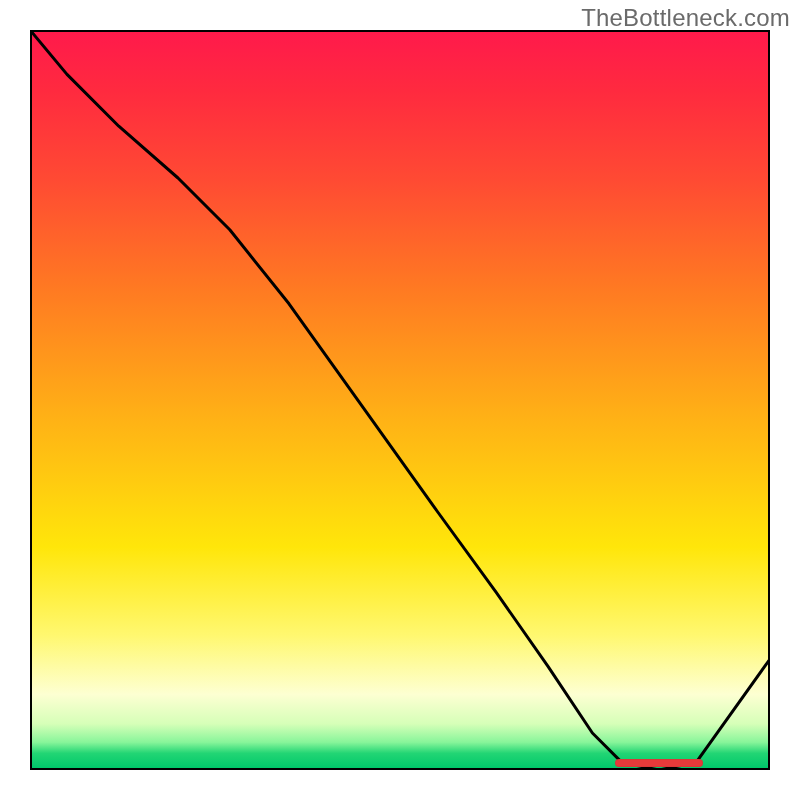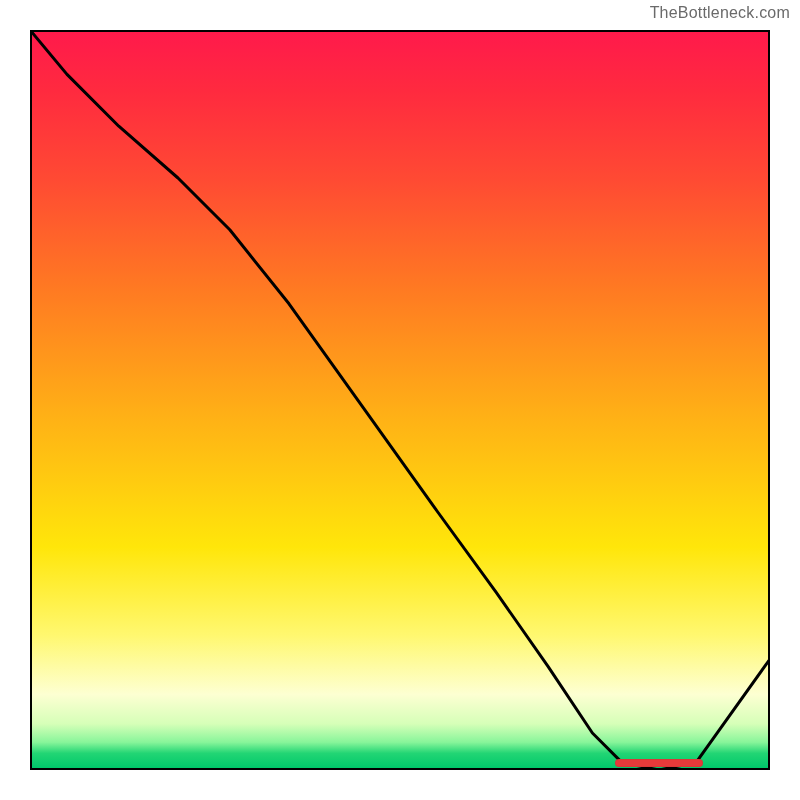--- a/index.html
+++ b/index.html
@@ -14,21 +14,21 @@
   .wrap {
     position: relative;
     width: 800px;
     height: 800px;
   }
   .watermark {
     position: absolute;
     top: 4px;
     right: 10px;
     color: #6a6a6a;
-    font-size: 16px;
+    font-size: 24px;
     font-weight: 500;
     letter-spacing: 0.2px;
     user-select: none;
   }
   .plot {
     position: absolute;
     left: 30px;
     top: 30px;
     width: 740px;
     height: 740px;

